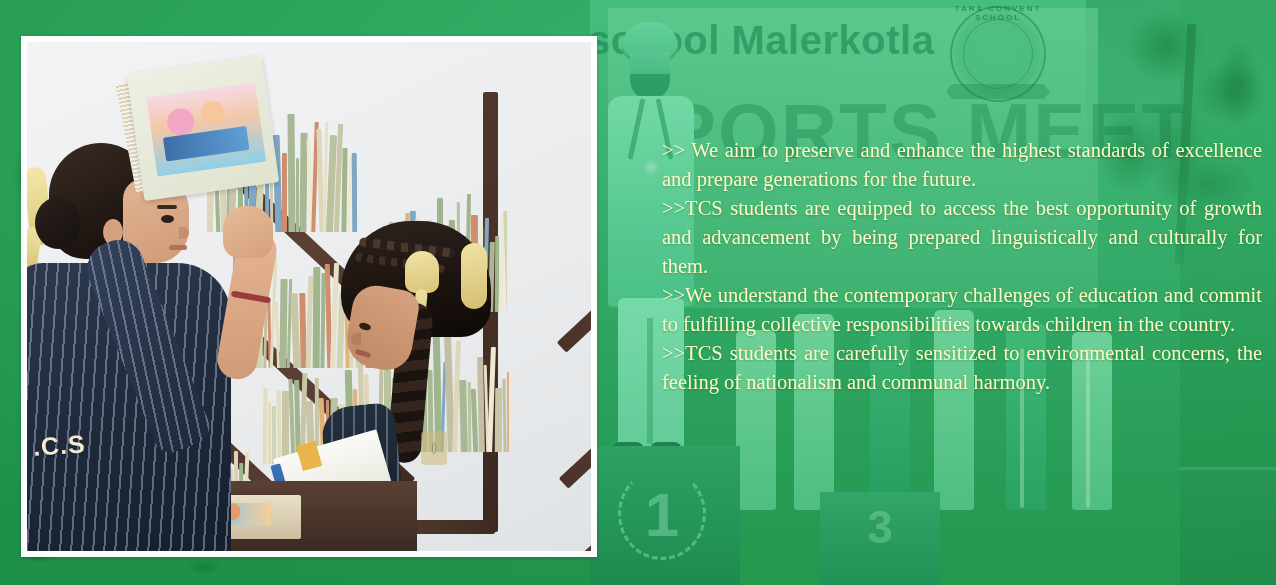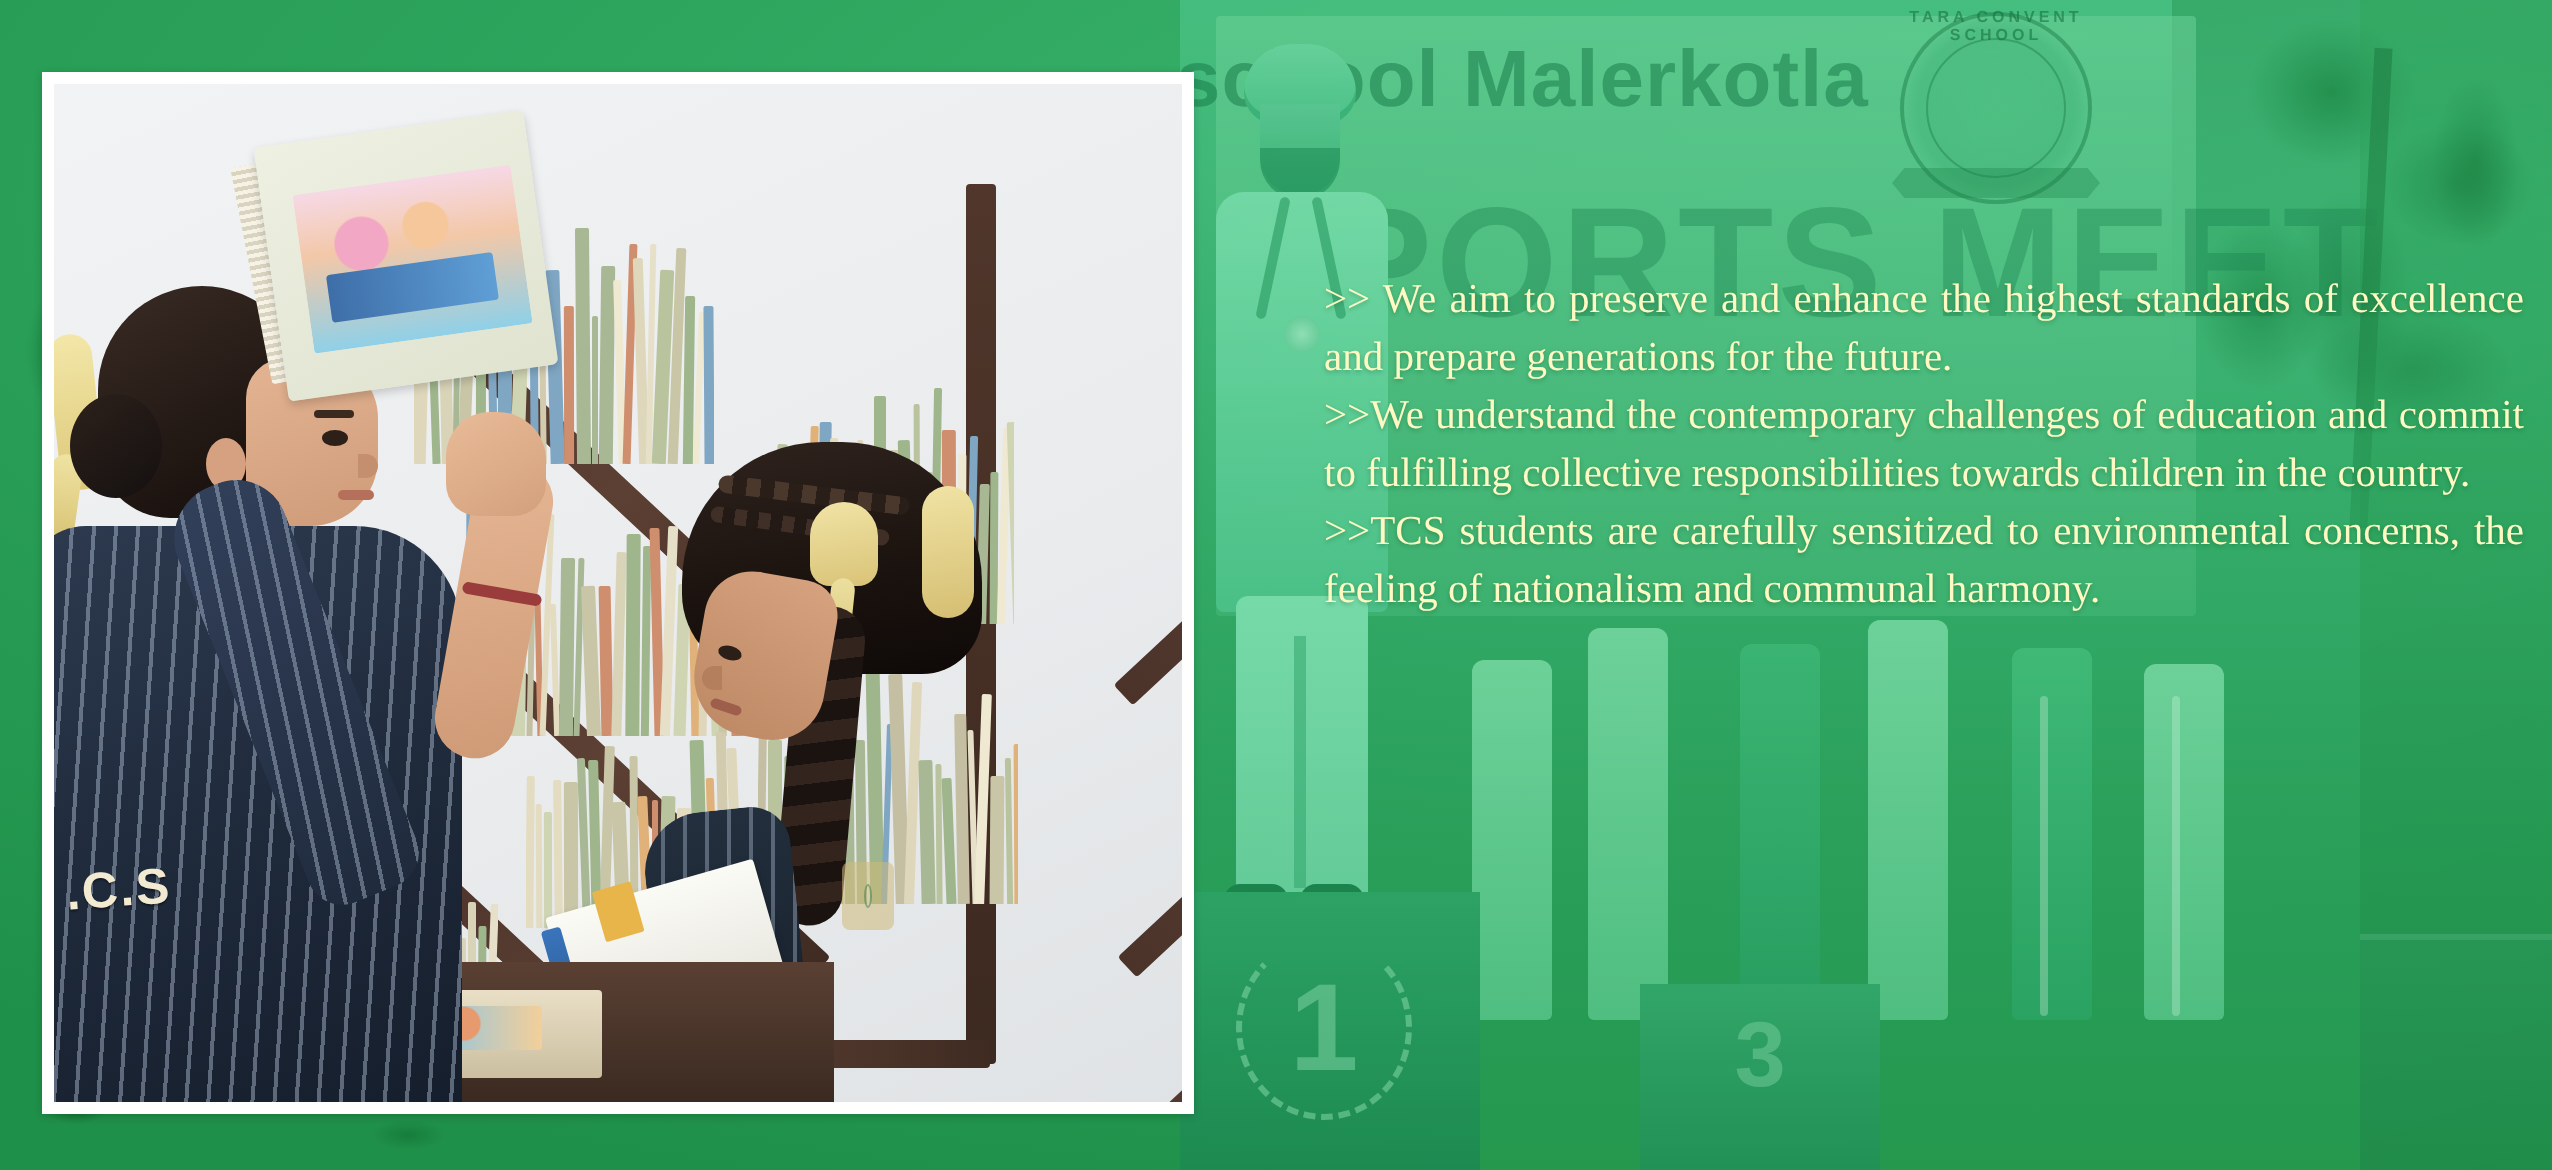--- a/index.html
+++ b/index.html
@@ -791,16 +791,17 @@
       <div class="pages"></div>
       <div class="cover"></div>
       <div class="art"></div>
     </div>
   </div>
 </div>
 
 <div class="content">
   <div class="vm-body">
     <p>&gt;&gt; We aim to preserve and enhance the highest standards of excellence and prepare generations for the future.</p>
+    <p>&gt;&gt;TCS students are equipped to access the best opportunity of growth and advancement by being prepared linguistically and culturally for them.</p>
     <p>&gt;&gt;We understand the contemporary challenges of education and commit to fulfilling collective responsibilities towards children in the country.</p>
     <p>&gt;&gt;TCS students are carefully sensitized to environmental concerns, the feeling of nationalism and communal harmony.</p>
   </div>
 </div>
 
 </body></html>

